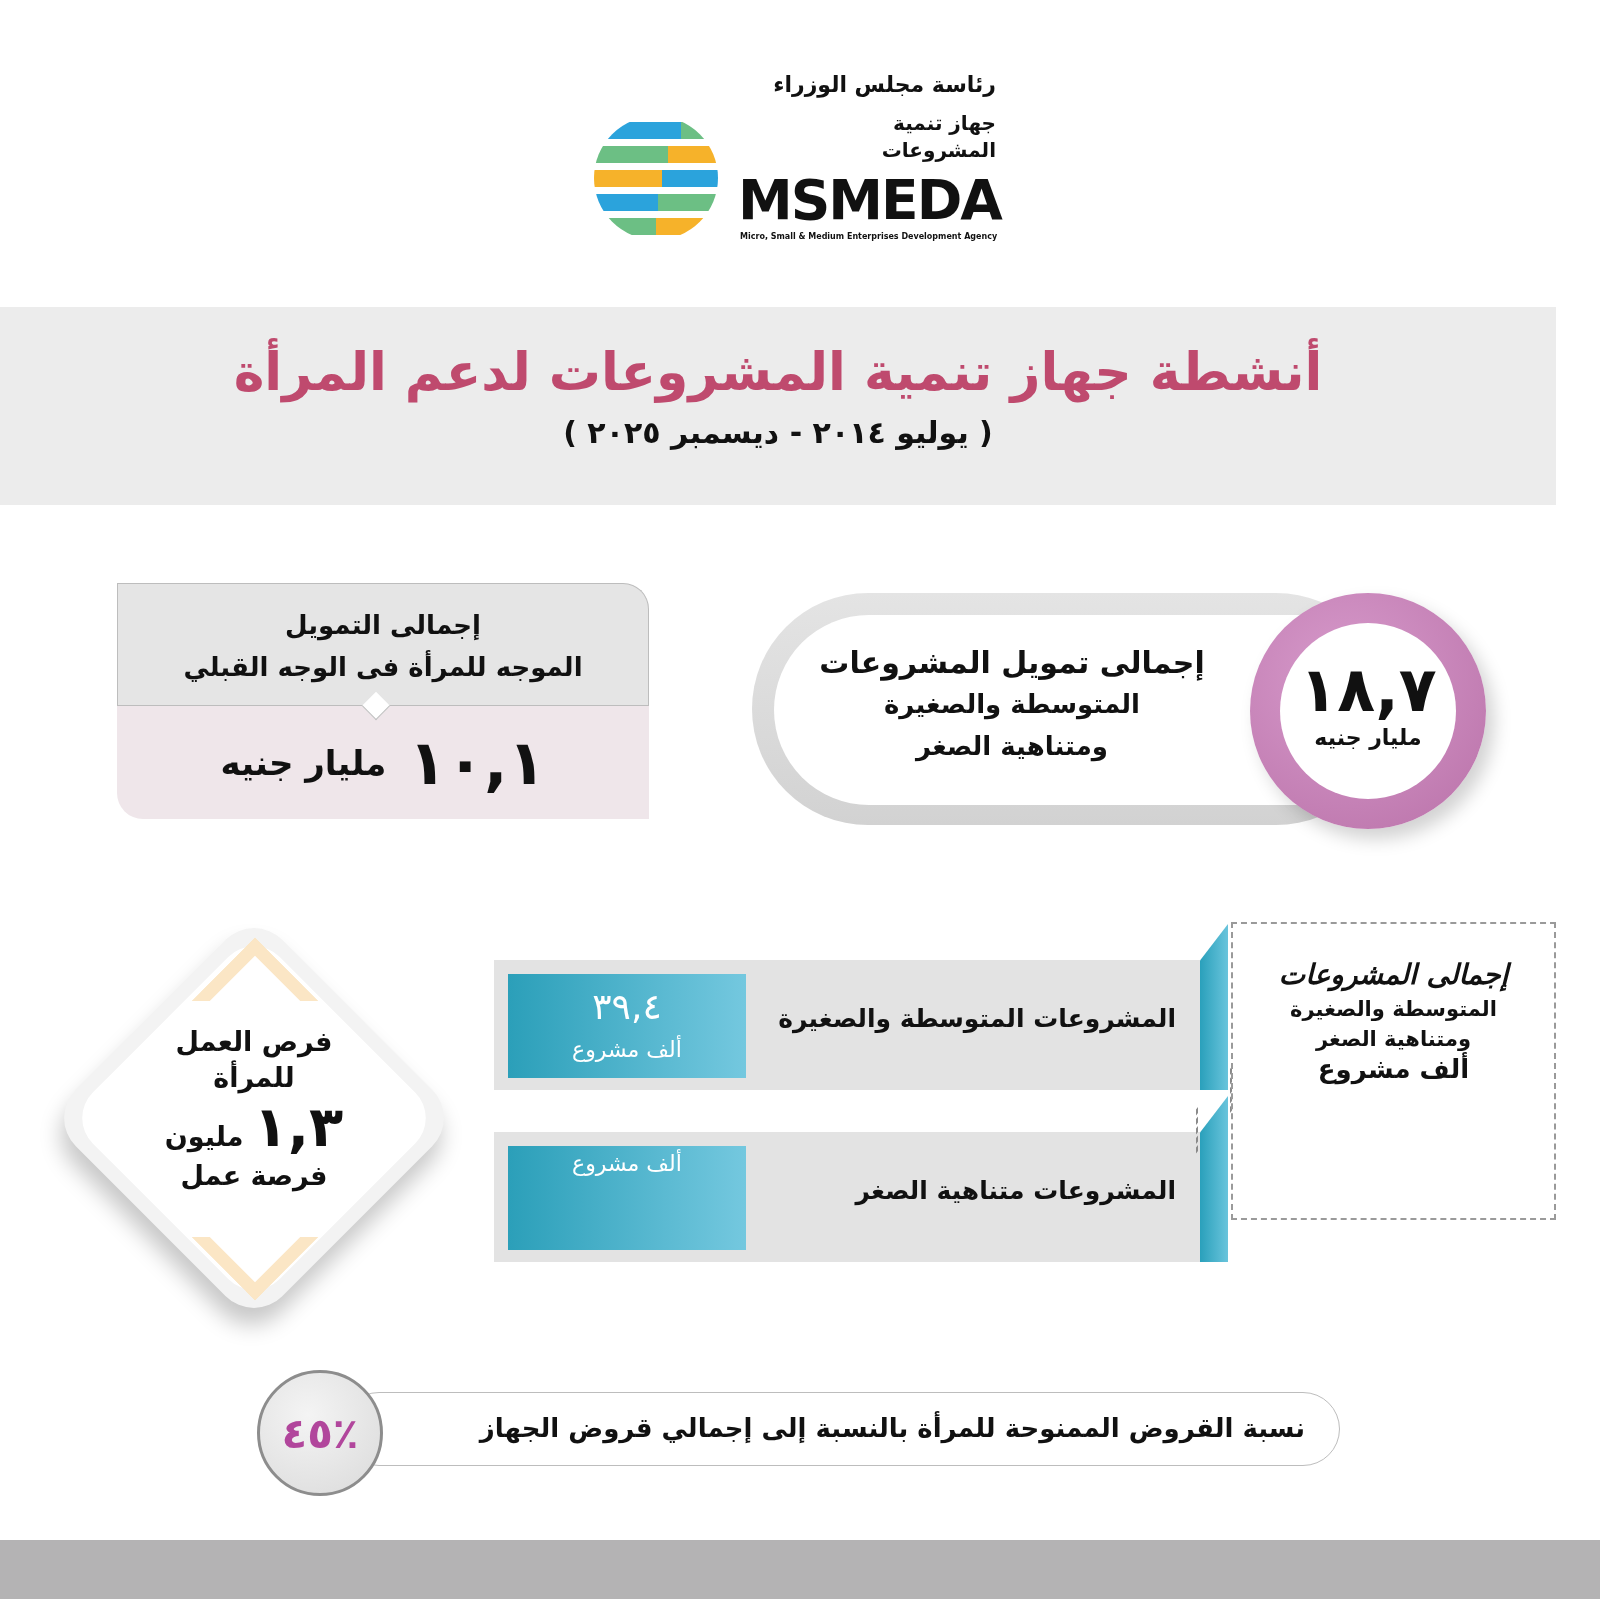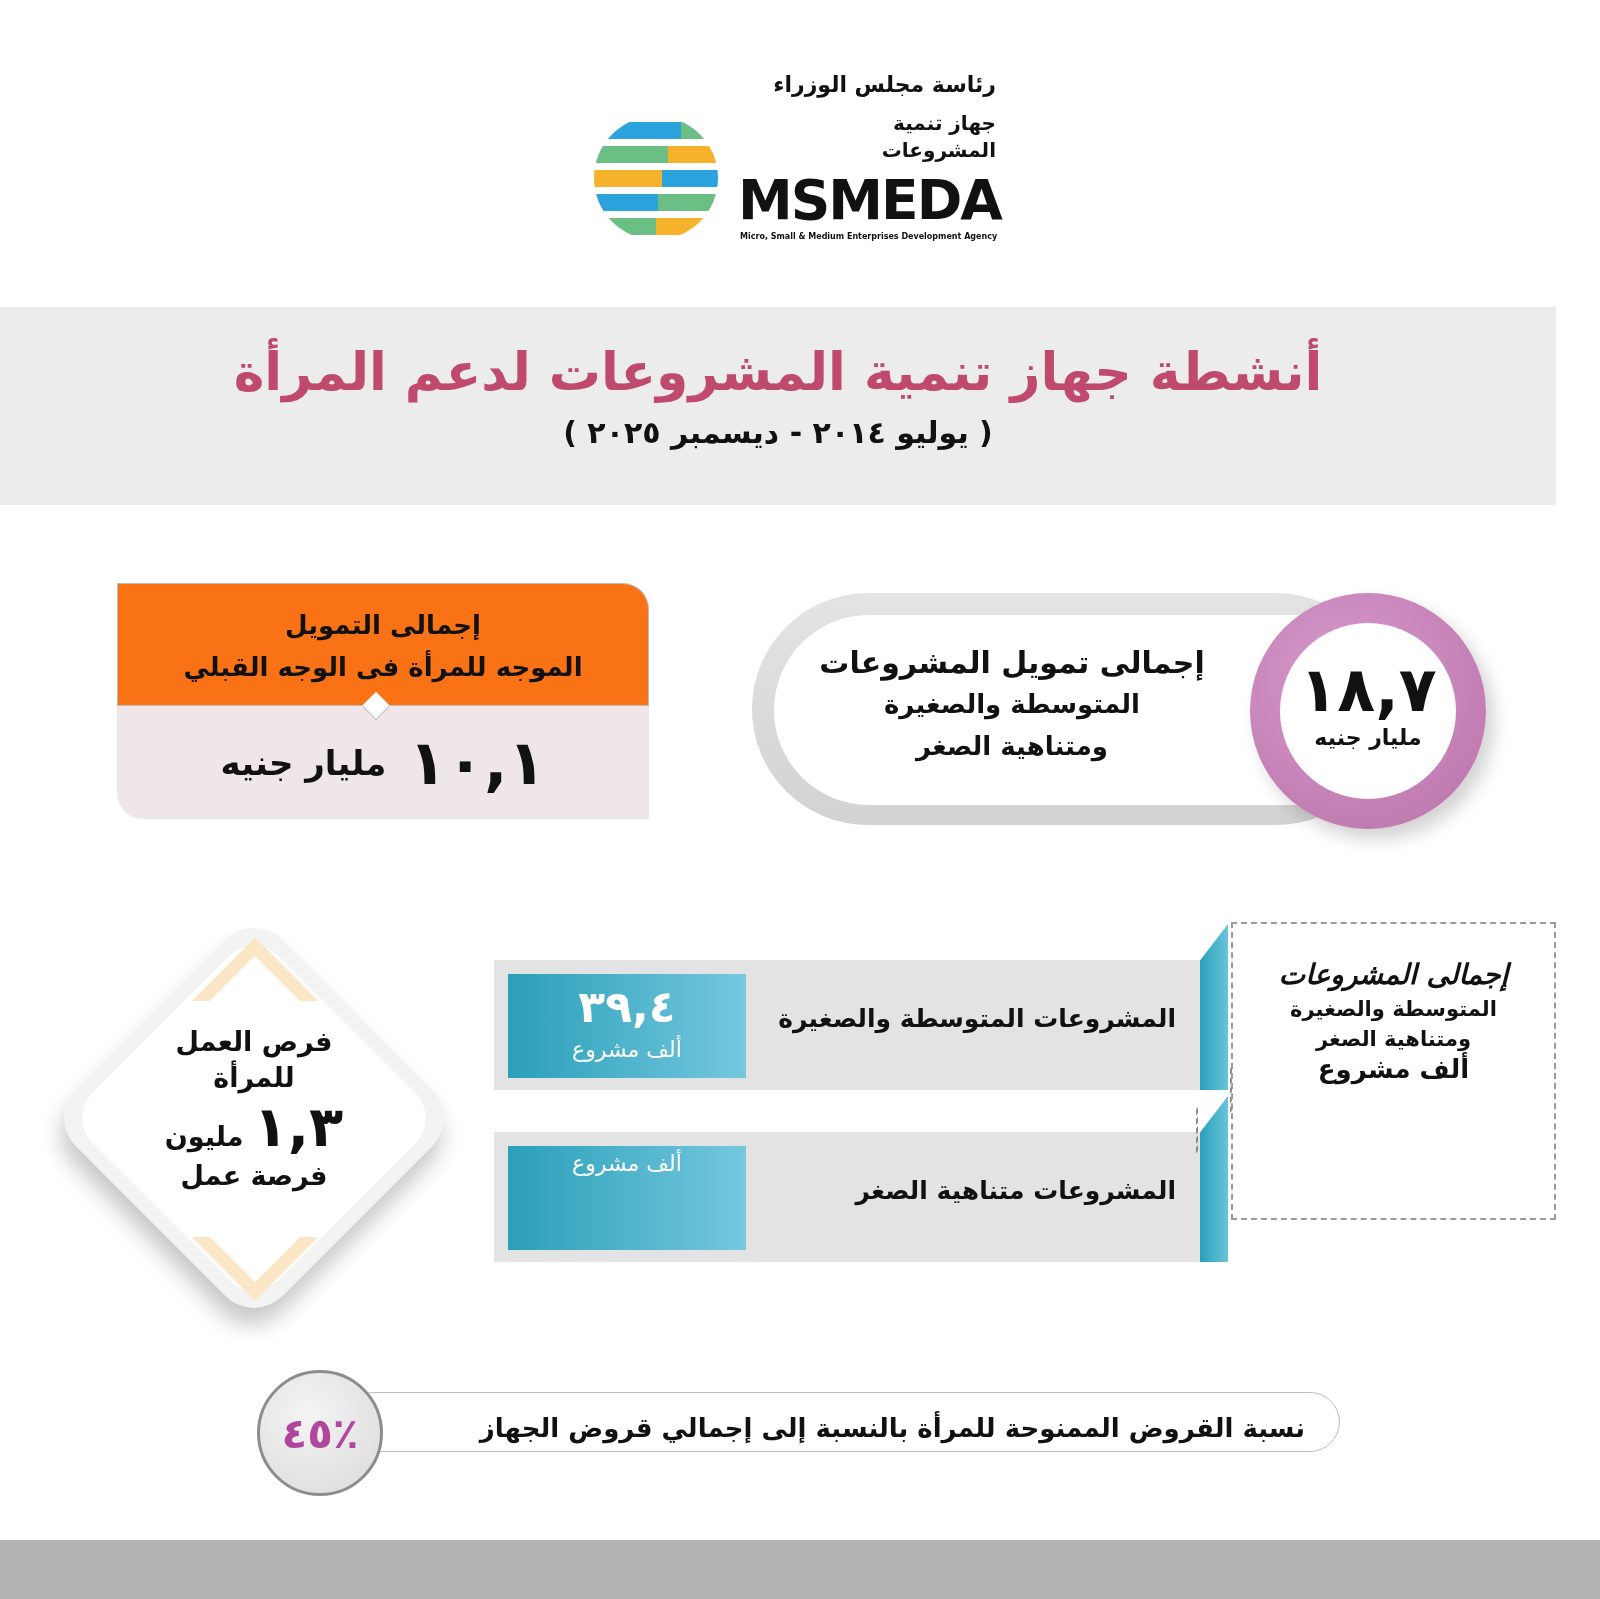--- a/index.html
+++ b/index.html
@@ -16,21 +16,21 @@
   .logo .brand { position: absolute; left: 150px; top: 106px; font-family: "DejaVu Sans", sans-serif; font-weight: bold; font-size: 55px; letter-spacing: -2px; line-height: 56px; }
   .logo .brand-sub { position: absolute; left: 152px; top: 166px; font-size: 8px; font-weight: bold; white-space: nowrap; }
 
   
   .title-band { position: absolute; left: 0; top: 307px; width: 1556px; height: 198px; background: #ececec; text-align: center; }
   .title-band .title { margin-top: 30px; font-size: 52px; font-weight: bold; color: #bf4a6e; line-height: 70px; }
   .title-band .period { margin-top: 8px; font-size: 30px; font-weight: bold; color: #111; }
 
   
   .card-a { position: absolute; left: 117px; top: 583px; width: 532px; height: 236px; }
-  .card-a .top { position: absolute; left: 0; top: 0; width: 532px; height: 122px; background: #f97316; border: 1.5px solid #bdbdbd; border-bottom: none; border-radius: 0 26px 0 0; text-align: center; padding-top: 20px; }
+  .card-a .top { position: absolute; left: 0; top: 0; width: 532px; height: 122px; background: #e5e5e5; border: 1.5px solid #bdbdbd; border-bottom: none; border-radius: 0 26px 0 0; text-align: center; padding-top: 20px; }
   .card-a .top div { font-size: 26px; font-weight: bold; line-height: 42px; }
   .card-a .bottom { position: absolute; left: 0; top: 122px; width: 532px; height: 114px; background: #efe6ea; border-top: 1.5px solid #bdbdbd; border-radius: 0 0 0 26px; display: flex; align-items: center; justify-content: center; gap: 22px; }
   .card-a .notch { position: absolute; left: 249px; top: 113px; width: 20px; height: 20px; background: #fff; border-right: 1.5px solid #bdbdbd; border-bottom: 1.5px solid #bdbdbd; transform: rotate(45deg); }
   .card-a .val { font-size: 62px; font-weight: bold; direction: ltr; }
   .card-a .unit { font-size: 34px; font-weight: bold; }
 
   
   .card-b { position: absolute; left: 752px; top: 593px; width: 720px; height: 236px; }
   .card-b .pill-shadow { position: absolute; left: 0; top: 0; width: 640px; height: 232px; border-radius: 116px; background: linear-gradient(180deg, #e4e4e4, #d2d2d2); }
   .card-b .pill { position: absolute; left: 22px; top: 22px; width: 620px; height: 190px; border-radius: 95px; background: #fff; }
@@ -53,36 +53,36 @@
   .diamond-text .t { font-size: 27px; font-weight: bold; line-height: 36px; }
   .diamond-text .num-row { display: flex; justify-content: center; align-items: baseline; gap: 10px; }
   .diamond-text .num { font-size: 56px; font-weight: bold; direction: ltr; line-height: 62px; }
   .diamond-text .unit { font-size: 27px; font-weight: bold; }
 
   
   .row { position: absolute; left: 494px; width: 706px; height: 130px; background: #e3e3e3; }
   .row.r1 { top: 960px; }
   .row.r2 { top: 1132px; }
   .row .box { position: absolute; left: 14px; top: 14px; width: 238px; height: 104px; background: linear-gradient(90deg, #2b9fb9, #74c8df); color: #fff; text-align: center; padding-top: 4px; }
-  .row .box .num { font-size: 44px; font-weight: bold; direction: ltr; line-height: 58px; }
+  .row .box .num { font-size: 36px; font-weight: normal; direction: ltr; line-height: 58px; }
   .row .box .unit { font-size: 22px; line-height: 28px; }
   .row .label { position: absolute; right: 24px; top: 44px; font-size: 25px; font-weight: bold; white-space: nowrap; }
   .row .edge { position: absolute; right: -28px; top: -36px; width: 28px; height: 166px; background: linear-gradient(90deg, #2aa0bb, #69c4dc); clip-path: polygon(0 22%, 100% 0, 100% 100%, 0 100%); }
 
   .connector { position: absolute; left: 1196px; top: 1088px; width: 36px; height: 44px; border-right: 2px dashed #8a8a8a; transform: skewY(-50deg); border-left: 2px dashed #8a8a8a; }
 
   
   .total-box { position: absolute; left: 1231px; top: 922px; width: 325px; height: 298px; border: 2px dashed #9a9a9a; text-align: center; padding-top: 32px; }
   .total-box .l1 { font-size: 28px; font-weight: bold; line-height: 38px; font-style: italic; }
   .total-box .l2 { font-size: 21px; font-weight: bold; line-height: 30px; }
   .total-box .num { font-size: 62px; font-weight: bold; color: #b1469c; direction: ltr; line-height: 80px; margin-top: 10px; }
   .total-box .unit { font-size: 26px; font-weight: bold; }
 
   
-  .pct-pill { position: absolute; left: 342px; top: 1392px; width: 998px; height: 60px; border: 1.5px solid #bdbdbd; border-radius: 40px; background: #fff; }
+  .pct-pill { position: absolute; left: 342px; top: 1392px; width: 998px; height: 74px; border: 1.5px solid #bdbdbd; border-radius: 40px; background: #fff; }
   .pct-pill .text { position: absolute; right: 34px; top: 20px; font-size: 26px; font-weight: bold; white-space: nowrap; }
   .pct-circle { position: absolute; left: 257px; top: 1370px; width: 126px; height: 126px; border-radius: 50%; background: radial-gradient(circle at 40% 35%, #f4f4f4, #dadada); border: 3px solid #8d8d8d; display: flex; align-items: center; justify-content: center; }
   .pct-circle .v { font-size: 42px; font-weight: bold; color: #b1469c; }
 
   
   .footer-bar { position: absolute; left: 0; top: 1540px; width: 1600px; height: 59px; background: #b4b3b4; }
 </style>
 </head>
 <body>
 

